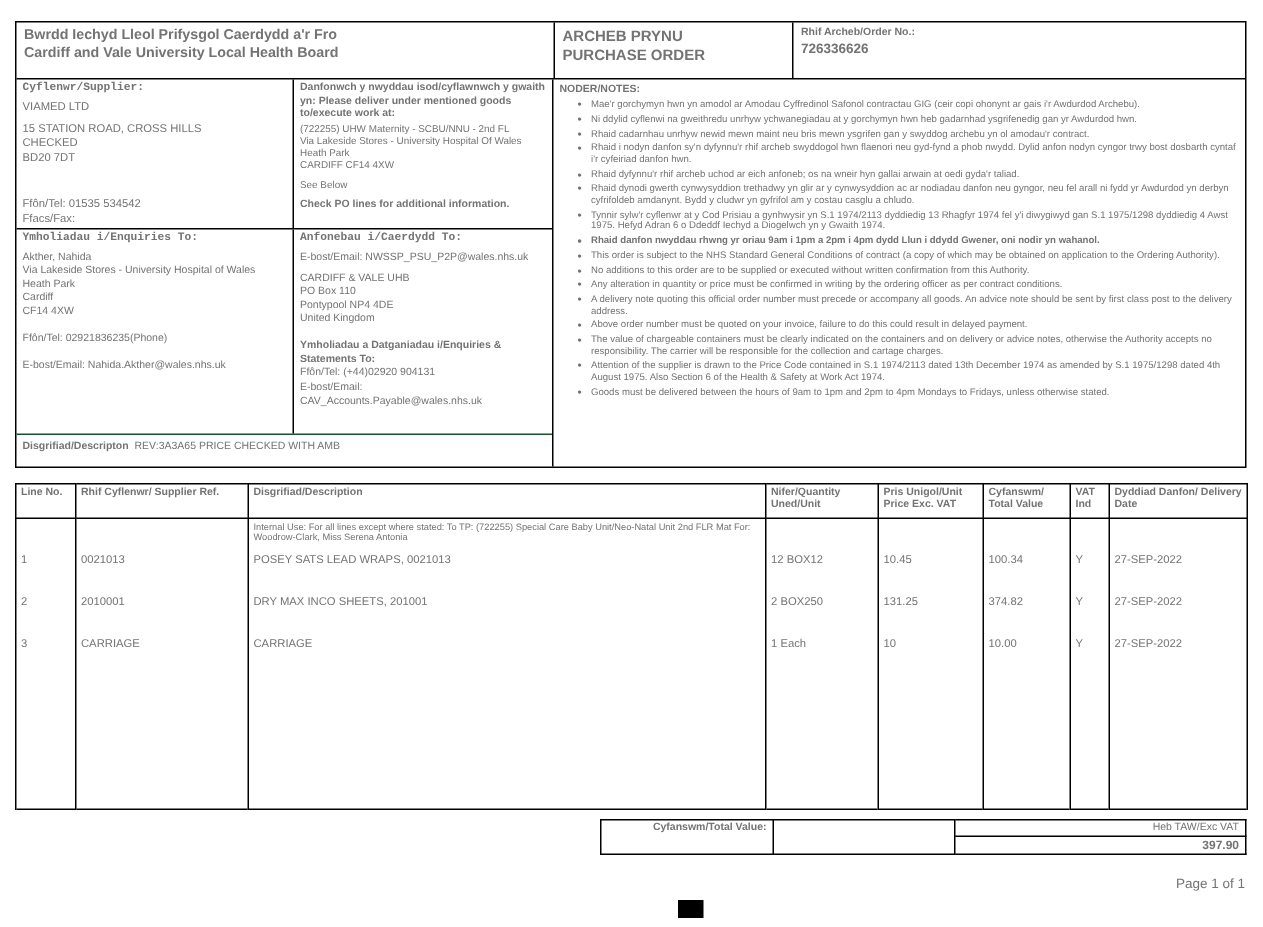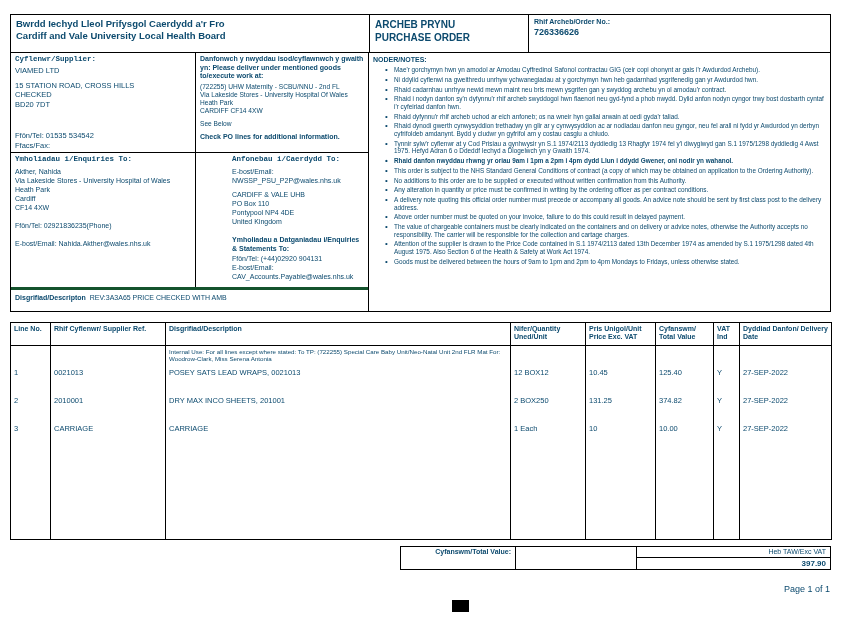--- a/index.html
+++ b/index.html
@@ -1,21 +1,21 @@
 <!DOCTYPE html>
 <html><head>
 <meta charset="utf-8">
 <style>
   * { box-sizing: border-box; }
   html,body { margin:0; padding:0; background:#ffffff; }
   .page {
     position: relative;
     width: 842px; height: 618px;
     background: #ffffff;
-    color: #0c4a6e;
+    color: #737373;
     font-family: "Liberation Sans", "DejaVu Sans", sans-serif;
     overflow: hidden;
   }
   .b { font-weight: bold; }
 
   
   .main-box {
     position: absolute; left:10px; top:14px; width:821px; height:298px;
     border:1px solid #000; display:flex; flex-direction:column;
   }
@@ -25,21 +25,21 @@
   .hdr-org   { width:358px; font-size:9.5px; line-height:1.25; }
   .hdr-title { width:159px; font-size:10px;  line-height:1.3; }
   .hdr-date  { width:119px; }
   .hdr-order { flex:1; }
   .lbl  { font-size:7px;  font-weight:bold; }
   .val  { font-size:9px;  font-weight:bold; margin-top:2px; }
 
   .body-row { display:flex; flex:1; min-height:0; }
   .left-col { width:358px; border-right:1px solid #000; display:flex; flex-direction:column; }
   .row1 { display:flex; height:100px; border-bottom:1px solid #000; }
-  .row2 { display:flex; flex:1; border-bottom:3px solid #14532d; min-height:0;gap:32px; }
+  .row2 { display:flex; flex:1; border-bottom:1px solid #14532d; min-height:0; }
   .supplier-cell, .enquiries-cell { width:185px; border-right:1px solid #000; }
   .supplier-cell { padding:2px 4px; font-size:7.5px; line-height:1.25; display:flex; flex-direction:column; }
   .deliver-cell  { flex:1; padding:2px 4px; font-size:6.6px; line-height:1.22; }
   .dl-label { font-size:7px; font-weight:bold; margin-bottom:2px; }
   .enquiries-cell, .invoices-cell { padding:2px 4px; font-size:7px; line-height:1.3; overflow:hidden; }
   .invoices-cell { flex:1; }
   .cell-label { font-size:7.5px; font-weight:bold; margin-bottom:2px;font-family:Liberation Mono, monospace; }
   .gap-s { height:5px; }
   .gap-m { height:9px; }
   .spacer-flex { flex:1; }
@@ -218,21 +218,21 @@
         <td></td>
         <td></td>
         <td></td>
       </tr>
       <tr class="item-row">
         <td>1</td>
         <td>0021013</td>
         <td>POSEY SATS LEAD WRAPS, 0021013</td>
         <td>12 BOX12</td>
         <td>10.45</td>
-        <td>125.40</td>
+        <td>100.34</td>
         <td>Y</td>
         <td>27-SEP-2022</td>
       </tr>
       <tr class="item-row">
         <td>2</td>
         <td>2010001</td>
         <td>DRY MAX INCO SHEETS, 201001</td>
         <td>2 BOX250</td>
         <td>131.25</td>
         <td>374.82</td>

